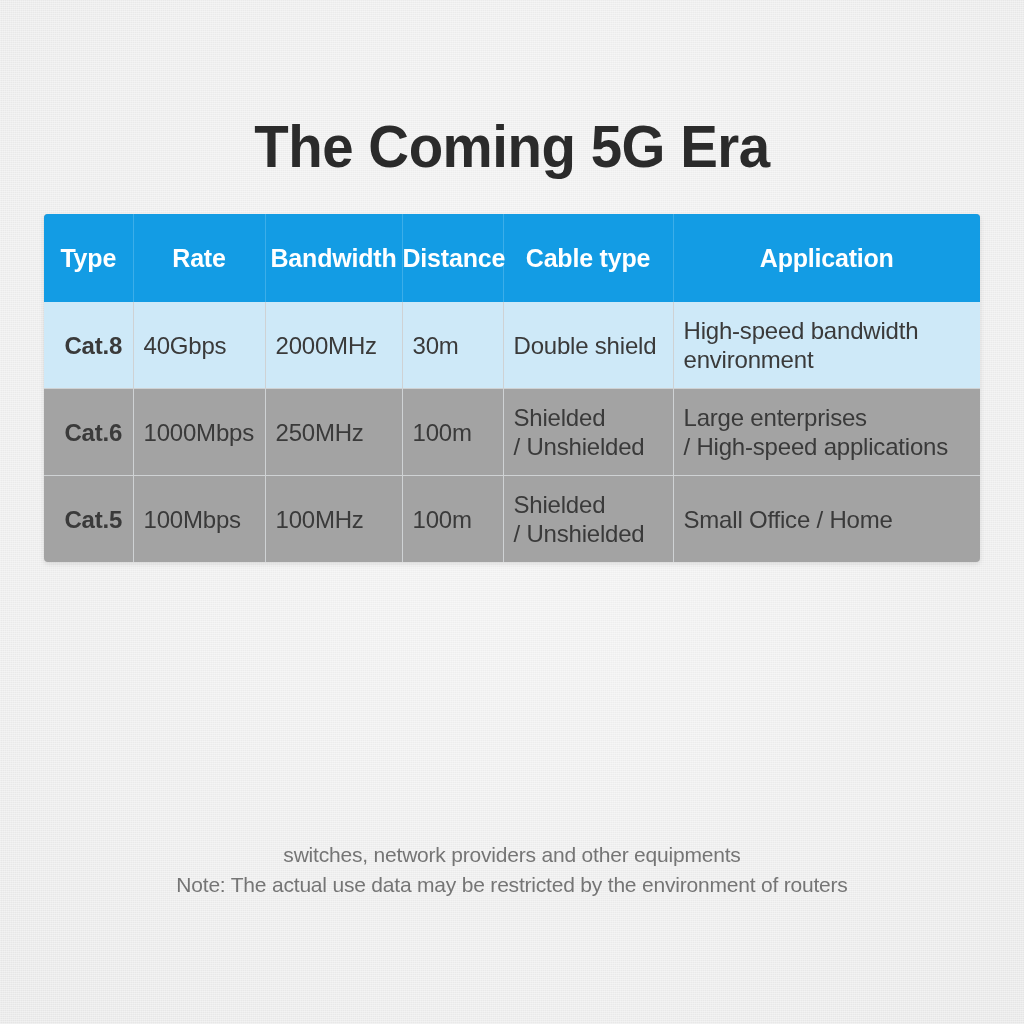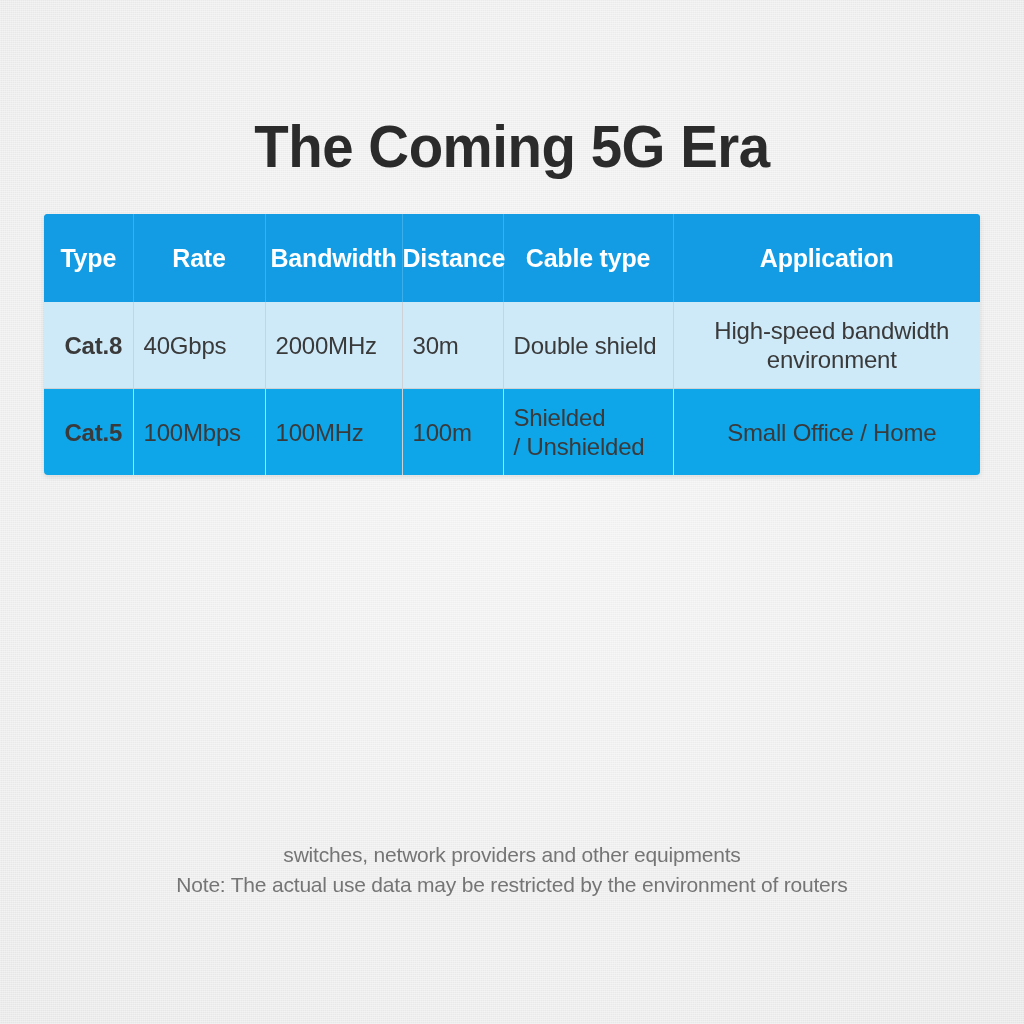--- a/index.html
+++ b/index.html
@@ -56,21 +56,21 @@
 
   
   .table-wrap {
     position: absolute;
     left: 44px;
     top: 214px;
     width: 936px;
     border-radius: 4px;
     overflow: hidden;
     box-shadow: 0 2px 5px rgba(0,0,0,.10);
-    background: #0ea5e9;
+    background: #a3a3a3;
   }
   table.cable-table {
     width: 936px;
     border-collapse: collapse;
     table-layout: fixed;
     font-family: "Liberation Sans", sans-serif;
   }
   table.cable-table thead th {
     background: #139ce4;
     color: #ffffff;
@@ -90,21 +90,21 @@
     color: #3a3a3a;
     height: 86px;
     vertical-align: middle;
     border-right: 1px solid #cfd2d4;
     border-bottom: 1px solid #cfd2d4;
     padding: 0 0 0 10px;
     line-height: 29px;
     letter-spacing: -0.2px;
   }
   table.cable-table tbody tr:last-child td { border-bottom: none; }
-  table.cable-table tbody td:last-child { border-right: none; text-align: center; }
+  table.cable-table tbody td:last-child { border-right: none; }
 
   td.col-type {
     font-weight: 700;
     color: #1f1f1f;
     text-align: center;
     padding-left: 0;
   }
   td.col-rate,
   td.col-bw,
   td.col-dist,
@@ -176,20 +176,34 @@
             <td class="col-dist">30m</td>
             <td class="col-cable">
               <span class="cellline">Double shield</span>
             </td>
             <td class="col-app">
               <span class="cellline">High-speed bandwidth</span>
               <span class="cellline">environment</span>
             </td>
           </tr>
           <tr>
+            <td class="col-type">Cat.6</td>
+            <td class="col-rate">1000Mbps</td>
+            <td class="col-bw">250MHz</td>
+            <td class="col-dist">100m</td>
+            <td class="col-cable">
+              <span class="cellline">Shielded</span>
+              <span class="cellline">/ Unshielded</span>
+            </td>
+            <td class="col-app">
+              <span class="cellline">Large enterprises</span>
+              <span class="cellline">/ High-speed applications</span>
+            </td>
+          </tr>
+          <tr>
             <td class="col-type">Cat.5</td>
             <td class="col-rate">100Mbps</td>
             <td class="col-bw">100MHz</td>
             <td class="col-dist">100m</td>
             <td class="col-cable">
               <span class="cellline">Shielded</span>
               <span class="cellline">/ Unshielded</span>
             </td>
             <td class="col-app">
               <span class="cellline">Small Office / Home</span>

